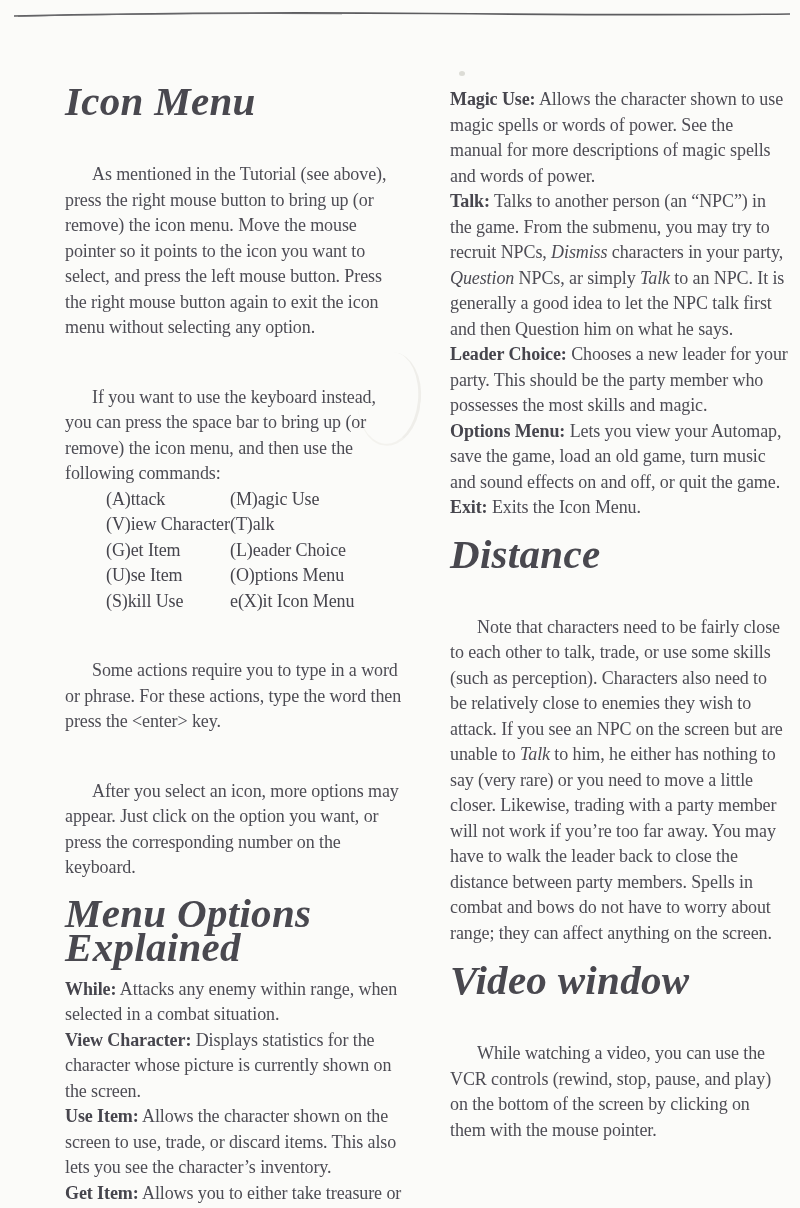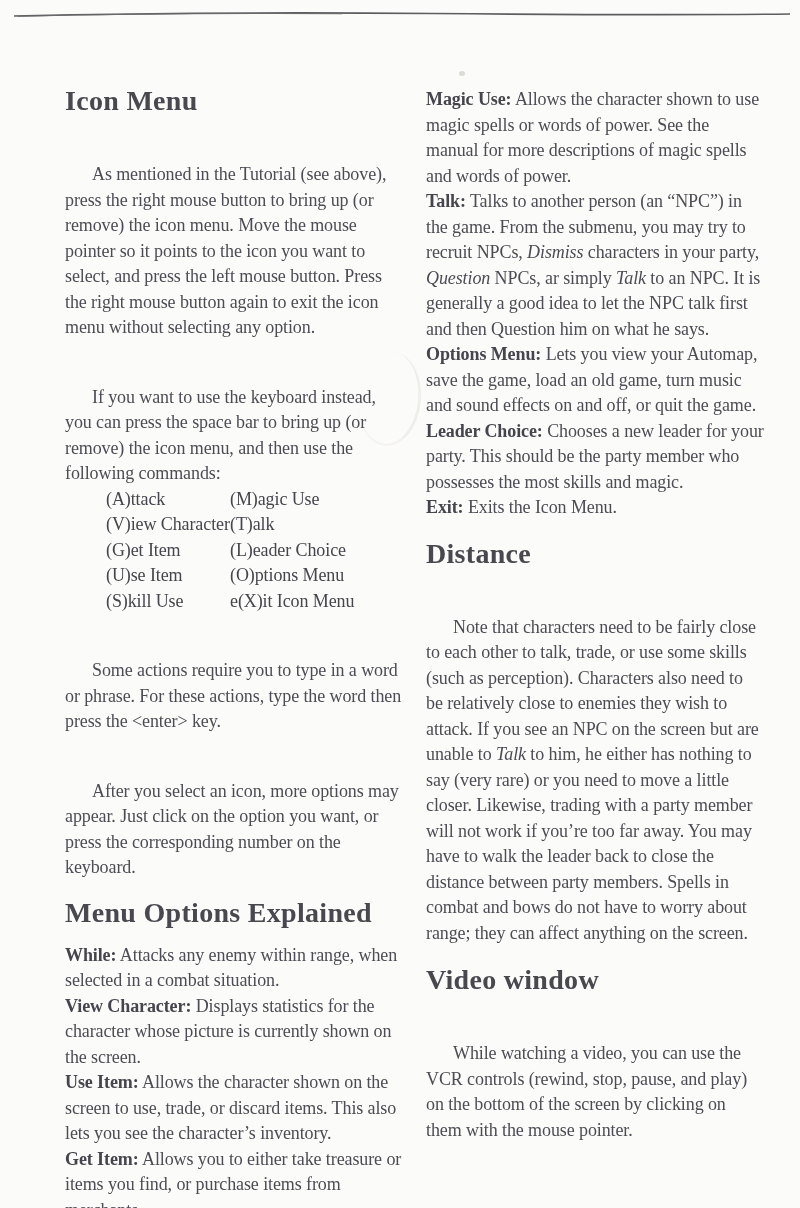--- a/index.html
+++ b/index.html
@@ -23,27 +23,28 @@
     position: absolute; left: 459px; top: 71px; width: 6px; height: 5px;
     background: #dcdcd6; border-radius: 50%;
   }
   .col {
     position: absolute; top: 0; width: 338px;
     font-size: 18px; line-height: 25.5px;
     letter-spacing: -0.1px;
     text-align: left;
   }
   .col-left  { left: 65px; }
-  .col-right { left: 426px; }
+  .col-right { left: 450px; }
   h2 {
     margin: 0;
-    font-size: 28px; line-height: 34px;
+    font-size: 41px; line-height: 34px;
     font-weight: bold;
     color: #49484f;
     letter-spacing: 0.3px;
+    font-style: italic;
   }
   p { margin: 0; }
   .indent { text-indent: 27px; margin-top: 44px; }
   .def strong, .cmd { color: #46454d; }
   strong { font-weight: bold; }
   em { font-style: italic; }
   
   .h-icon-menu      { margin-top: 84px; margin-bottom: 14px; }
   .h-menu-options   { margin-top: 15px; margin-bottom: 13px; }
   .h-distance       { margin-top: 16px; margin-bottom: 23px; }
@@ -99,22 +100,22 @@
   <p class="def"><strong>Skill Use:</strong> <span>Allows the character shown to use whatever skills he or she may possess.</span></p>
 
 </div>
 
 <div class="col col-right">
 
   <p class="def first-def"><strong>Magic Use:</strong> <span>Allows the character shown to use magic spells or words of power.  See the manual for more descriptions of magic spells and words of power.</span></p>
 
   <p class="def"><strong>Talk:</strong> <span>Talks to another person (an “NPC”) in the game.  From the submenu, you may try to recruit NPCs, </span><em>Dismiss</em><span> characters in your party, </span><em>Question</em><span> NPCs, ar simply </span><em>Talk</em><span> to an NPC.  It is generally a good idea to let the NPC talk first and then Question him on what he says.</span></p>
 
+  <p class="def"><strong>Leader Choice:</strong> <span>Chooses a new leader for your party.  This should be the party member who possesses the most skills and magic.</span></p>
   <p class="def"><strong>Options Menu:</strong> <span>Lets you view your Automap, save the game, load an old game, turn music and sound effects on and off, or quit the game.</span></p>
-  <p class="def"><strong>Leader Choice:</strong> <span>Chooses a new leader for your party.  This should be the party member who possesses the most skills and magic.</span></p>
   <p class="def"><strong>Exit:</strong> <span>Exits the Icon Menu.</span></p>
 
   <h2 class="h-distance">Distance</h2>
 
   <p class="indent"><span>Note that characters need to be fairly close to each other to talk, trade, or use some skills (such as perception).  Characters also need to be relatively close to enemies they wish to attack.  If you see an NPC on the screen but are unable to </span><em>Talk</em><span> to him, he either has nothing to say (very rare) or you need to move a little closer.  Likewise, trading with a party member will not work if you’re too far away.  You may have to walk the leader back to close the distance between party members.  Spells in combat and bows do not have to worry about range; they can affect anything on the screen.</span></p>
 
   <h2 class="h-video">Video window</h2>
 
   <p class="indent">While watching a video, you can use the VCR controls (rewind, stop, pause, and play) on the bottom of the screen by clicking on them with the mouse pointer.</p>
 

